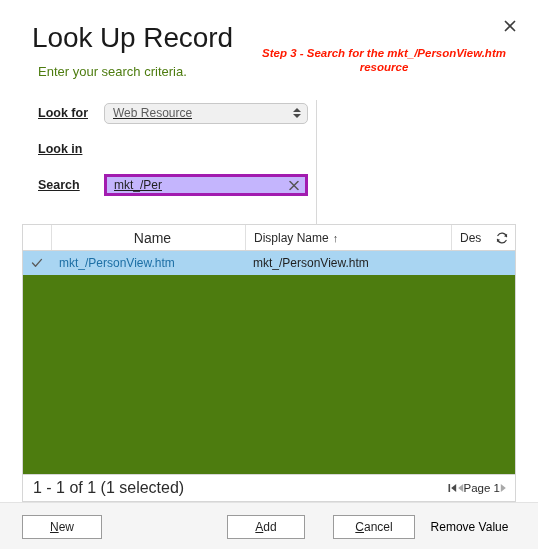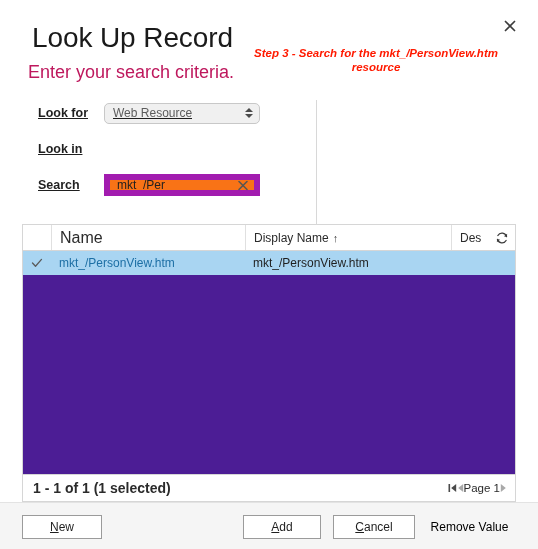--- a/index.html
+++ b/index.html
@@ -33,43 +33,43 @@
   }
   .title {
     font-size: 28px;
     font-weight: 400;
     line-height: 32px;
     letter-spacing: -0.1px;
     color: #1a1a1a;
     margin: 10px;
   }
   .subtitle {
-    font-size: 18px;
+    font-size: 13px;
     line-height: 16px;
-    color: #be185d;
-    margin: 4px 0 0 6px;
+    color: #4d7c0f;
+    margin: 4px 0 0 16px;
   }
   .close-btn {
     position: absolute;
     top: 17px;
     right: 19px;
     width: 18px;
     height: 18px;
     display: flex;
     align-items: center;
     justify-content: center;
     cursor: pointer;
     color: #3c3c3c;
   }
   .close-btn svg { display: block; }
 
   
   .annotation {
     position: absolute;
-    left: 232px;
+    left: 240px;
     top: 46px;
     width: 288px;
     text-align: center;
     font-size: 11.5px;
     line-height: 14px;
     font-weight: bold;
     font-style: italic;
     color: #ff1a00;
   }
 
@@ -89,21 +89,21 @@
   .field-label {
     width: 88px;
     padding-left: 22px;
     box-sizing: border-box;
     font-size: 12.5px;
     font-weight: bold;
     color: #1f1f1f;
   }
   .field-control {
     position: relative;
-    width: 156px;
+    width: 204px;
   }
 
   
   .mac-select {
     position: relative;
     height: 21px;
     border: 1px solid #b6b6b6;
     border-radius: 5px;
     background: linear-gradient(#ffffff, #f2f2f2);
     box-sizing: border-box;
@@ -140,22 +140,22 @@
     border-left: 4px solid transparent;
     border-right: 4px solid transparent;
   }
   .stepper i.up { border-bottom: 4px solid #4a4a4a; }
   .stepper i.down { border-top: 4px solid #4a4a4a; }
 
   
   .search-wrap {
     position: relative;
     height: 22px;
-    border: 6px solid #a21caf;
-    background: #f97316;
+    border: 3px solid #a21caf;
+    background: #c4b5fd;
     box-sizing: border-box;
     display: flex;
     align-items: center;
   }
   .search-wrap input {
     border: 0;
     outline: 0;
     background: transparent;
     font-family: "Liberation Sans", sans-serif;
     font-size: 12px;
@@ -216,22 +216,23 @@
     border-right: 1px solid #e0e0e0;
   }
   .col-name {
     flex: 0 0 194px;
     height: 100%;
     display: flex;
     align-items: center;
     padding-left: 8px;
     box-sizing: border-box;
     border-right: 1px solid #e0e0e0;
-    font-size: 16px;
+    font-size: 14px;
     color: #2b2b2b;
+    justify-content: center;
   }
   .col-display {
     flex: 0 0 206px;
     height: 100%;
     display: flex;
     align-items: center;
     padding-left: 8px;
     box-sizing: border-box;
     border-right: 1px solid #e0e0e0;
     font-size: 12px;
@@ -262,21 +263,21 @@
     align-items: center;
     justify-content: center;
     cursor: pointer;
     color: #3a3a3a;
   }
   .refresh-btn svg { display: block; }
 
   .grid-body {
     flex: 1 1 auto;
     overflow: hidden;
-    background: #4c1d95;
+    background: #4d7c0f;
   }
   .row {
     height: 24px;
     display: flex;
     align-items: center;
     font-size: 12px;
   }
   .row.selected { background: #a9d5f2; }
   .row .cell-check {
     width: 28px;
@@ -316,23 +317,22 @@
     height: 26px;
     border-top: 1px solid #d6d6d6;
     display: flex;
     align-items: center;
     justify-content: space-between;
     padding: 0 8px 0 10px;
     flex: 0 0 auto;
     background: #ffffff;
   }
   .record-count {
-    font-size: 14px;
+    font-size: 16px;
     color: #2b2b2b;
-    font-weight: bold;
   }
   .pager {
     display: flex;
     align-items: center;
     font-size: 11.5px;
     color: #2b2b2b;
   }
   .pager .pg-btn {
     display: flex;
     align-items: center;
@@ -366,21 +366,21 @@
     cursor: pointer;
     padding: 0;
   }
   .btn.disabled {
     border-color: transparent;
     background: transparent;
     color: #000000;
     cursor: default;
   }
   .btn-new    { left: 22px;  width: 80px; }
-  .btn-add    { left: 243px; width: 78px; }
+  .btn-add    { left: 227px; width: 78px; }
   .btn-cancel { left: 333px; width: 82px; }
   .btn-remove { left: 423px; width: 93px; }
   .acc { text-decoration: underline; }
 </style>
 </head>
 <body>
 
 <div class="dialog">
 
   <div class="header">

